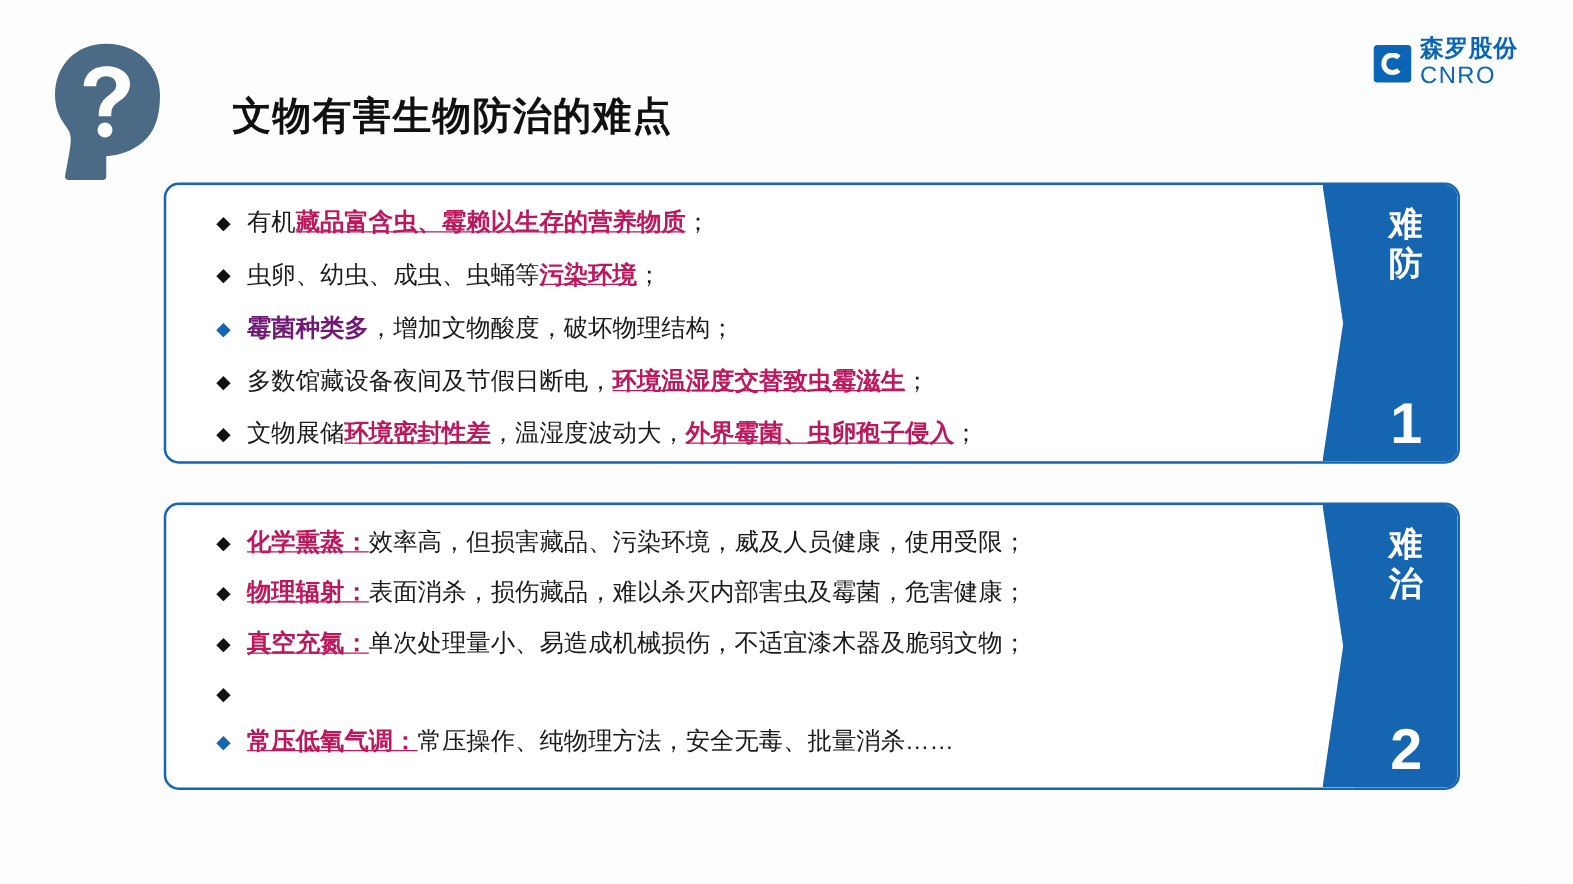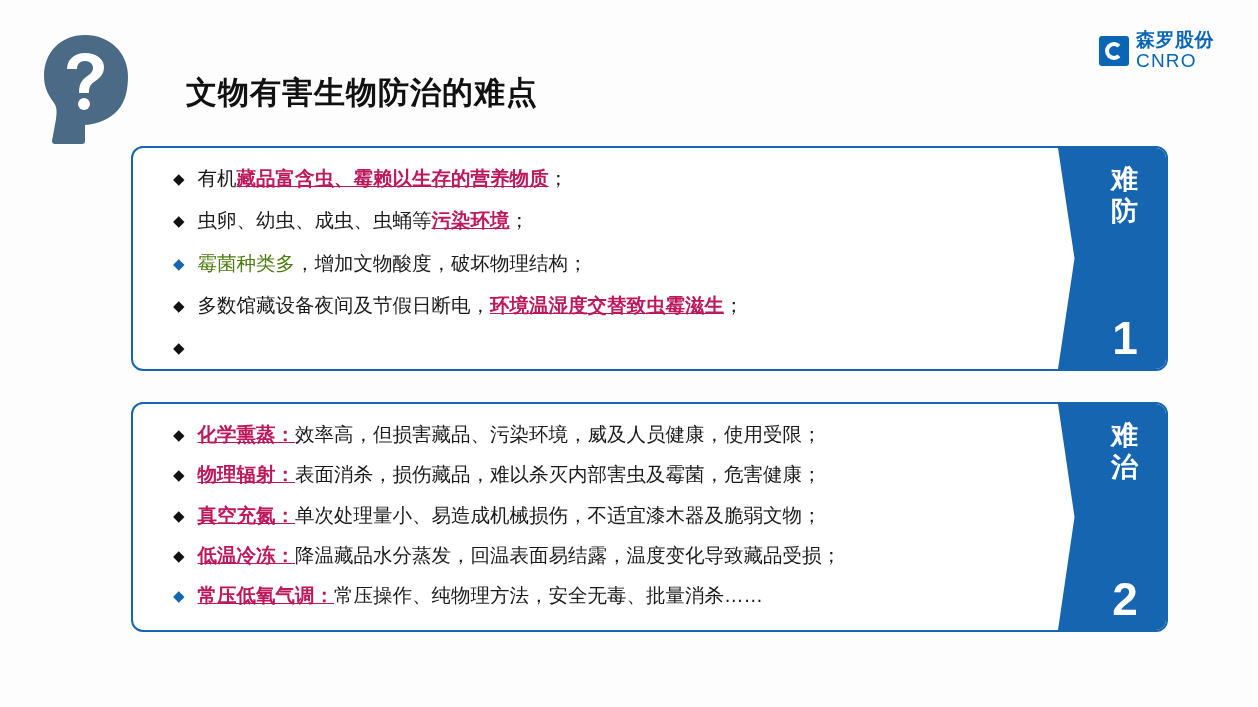--- a/index.html
+++ b/index.html
@@ -128,22 +128,22 @@
     margin-top: 4px;
     flex: 0 0 auto;
   }
   .diamond.blue { color: #1565b0; }
   .txt b {
     color: #be185d;
     font-weight: bold;
     text-decoration: underline;
   }
   .txt .plainblue {
-    color: #4d7c0f;
-    font-weight: normal;
+    color: #701a75;
+    font-weight: bold;
   }
 
   
   .panel-tab {
     flex: 0 0 auto;
     width: 82px;
     background: #1565b0;
     color: #ffffff;
     position: relative;
     display: flex;
@@ -214,20 +214,21 @@
         <div class="bullet-line">
           <span class="diamond blue">◆</span>
           <span class="txt"><span class="plainblue">霉菌种类多</span><span>，增加文物酸度，破坏物理结构；</span></span>
         </div>
         <div class="bullet-line">
           <span class="diamond">◆</span>
           <span class="txt"><span>多数馆藏设备夜间及节假日断电，</span><b>环境温湿度交替致虫霉滋生</b><span>；</span></span>
         </div>
         <div class="bullet-line">
           <span class="diamond">◆</span>
+          <span class="txt"><span>文物展储</span><b>环境密封性差</b><span>，温湿度波动大，</span><b>外界霉菌、虫卵孢子侵入</b><span>；</span></span>
         </div>
       </div>
     <div class="panel-tab">
       <div class="tab-char">难</div>
       <div class="tab-char">防</div>
       <div class="tab-num">1</div>
     </div>
   </div>
 
   <div class="panel" id="panel-2">
@@ -239,21 +240,20 @@
         <div class="bullet-line">
           <span class="diamond">◆</span>
           <span class="txt"><b>物理辐射：</b><span>表面消杀，损伤藏品，难以杀灭内部害虫及霉菌，危害健康；</span></span>
         </div>
         <div class="bullet-line">
           <span class="diamond">◆</span>
           <span class="txt"><b>真空充氮：</b><span>单次处理量小、易造成机械损伤，不适宜漆木器及脆弱文物；</span></span>
         </div>
         <div class="bullet-line">
           <span class="diamond">◆</span>
-          <span class="txt"><b>低温冷冻：</b><span>降温藏品水分蒸发，回温表面易结露，温度变化导致藏品受损；</span></span>
         </div>
         <div class="bullet-line">
           <span class="diamond blue">◆</span>
           <span class="txt"><b> 常压低氧气调：</b><span>常压操作、纯物理方法，安全无毒、批量消杀……</span></span>
         </div>
       </div>
     <div class="panel-tab">
       <div class="tab-char">难</div>
       <div class="tab-char">治</div>
       <div class="tab-num">2</div>

